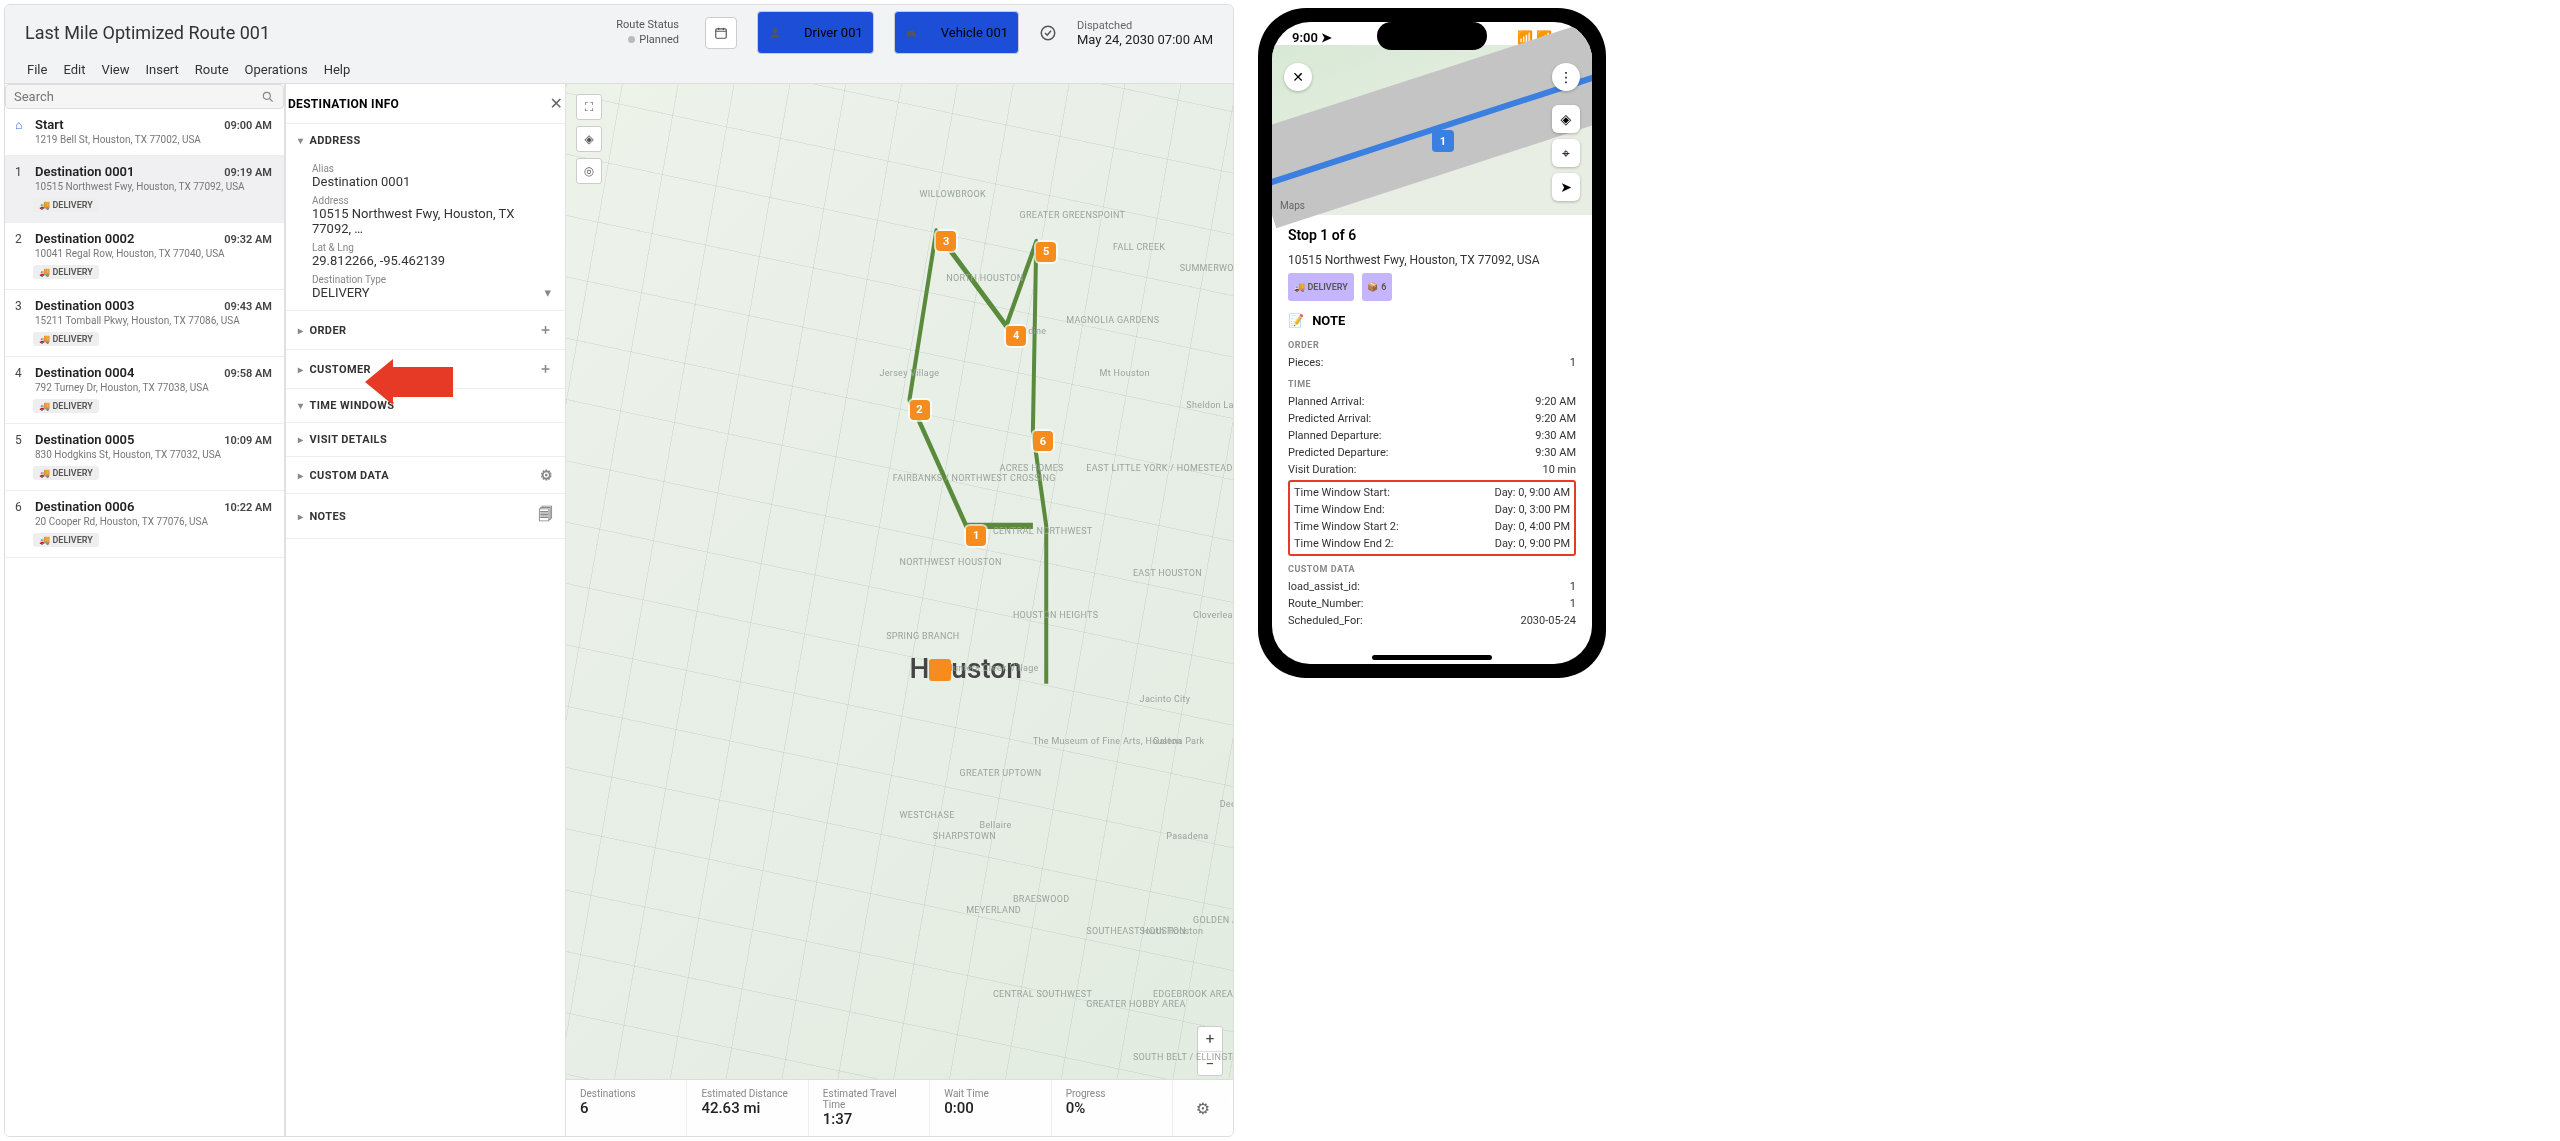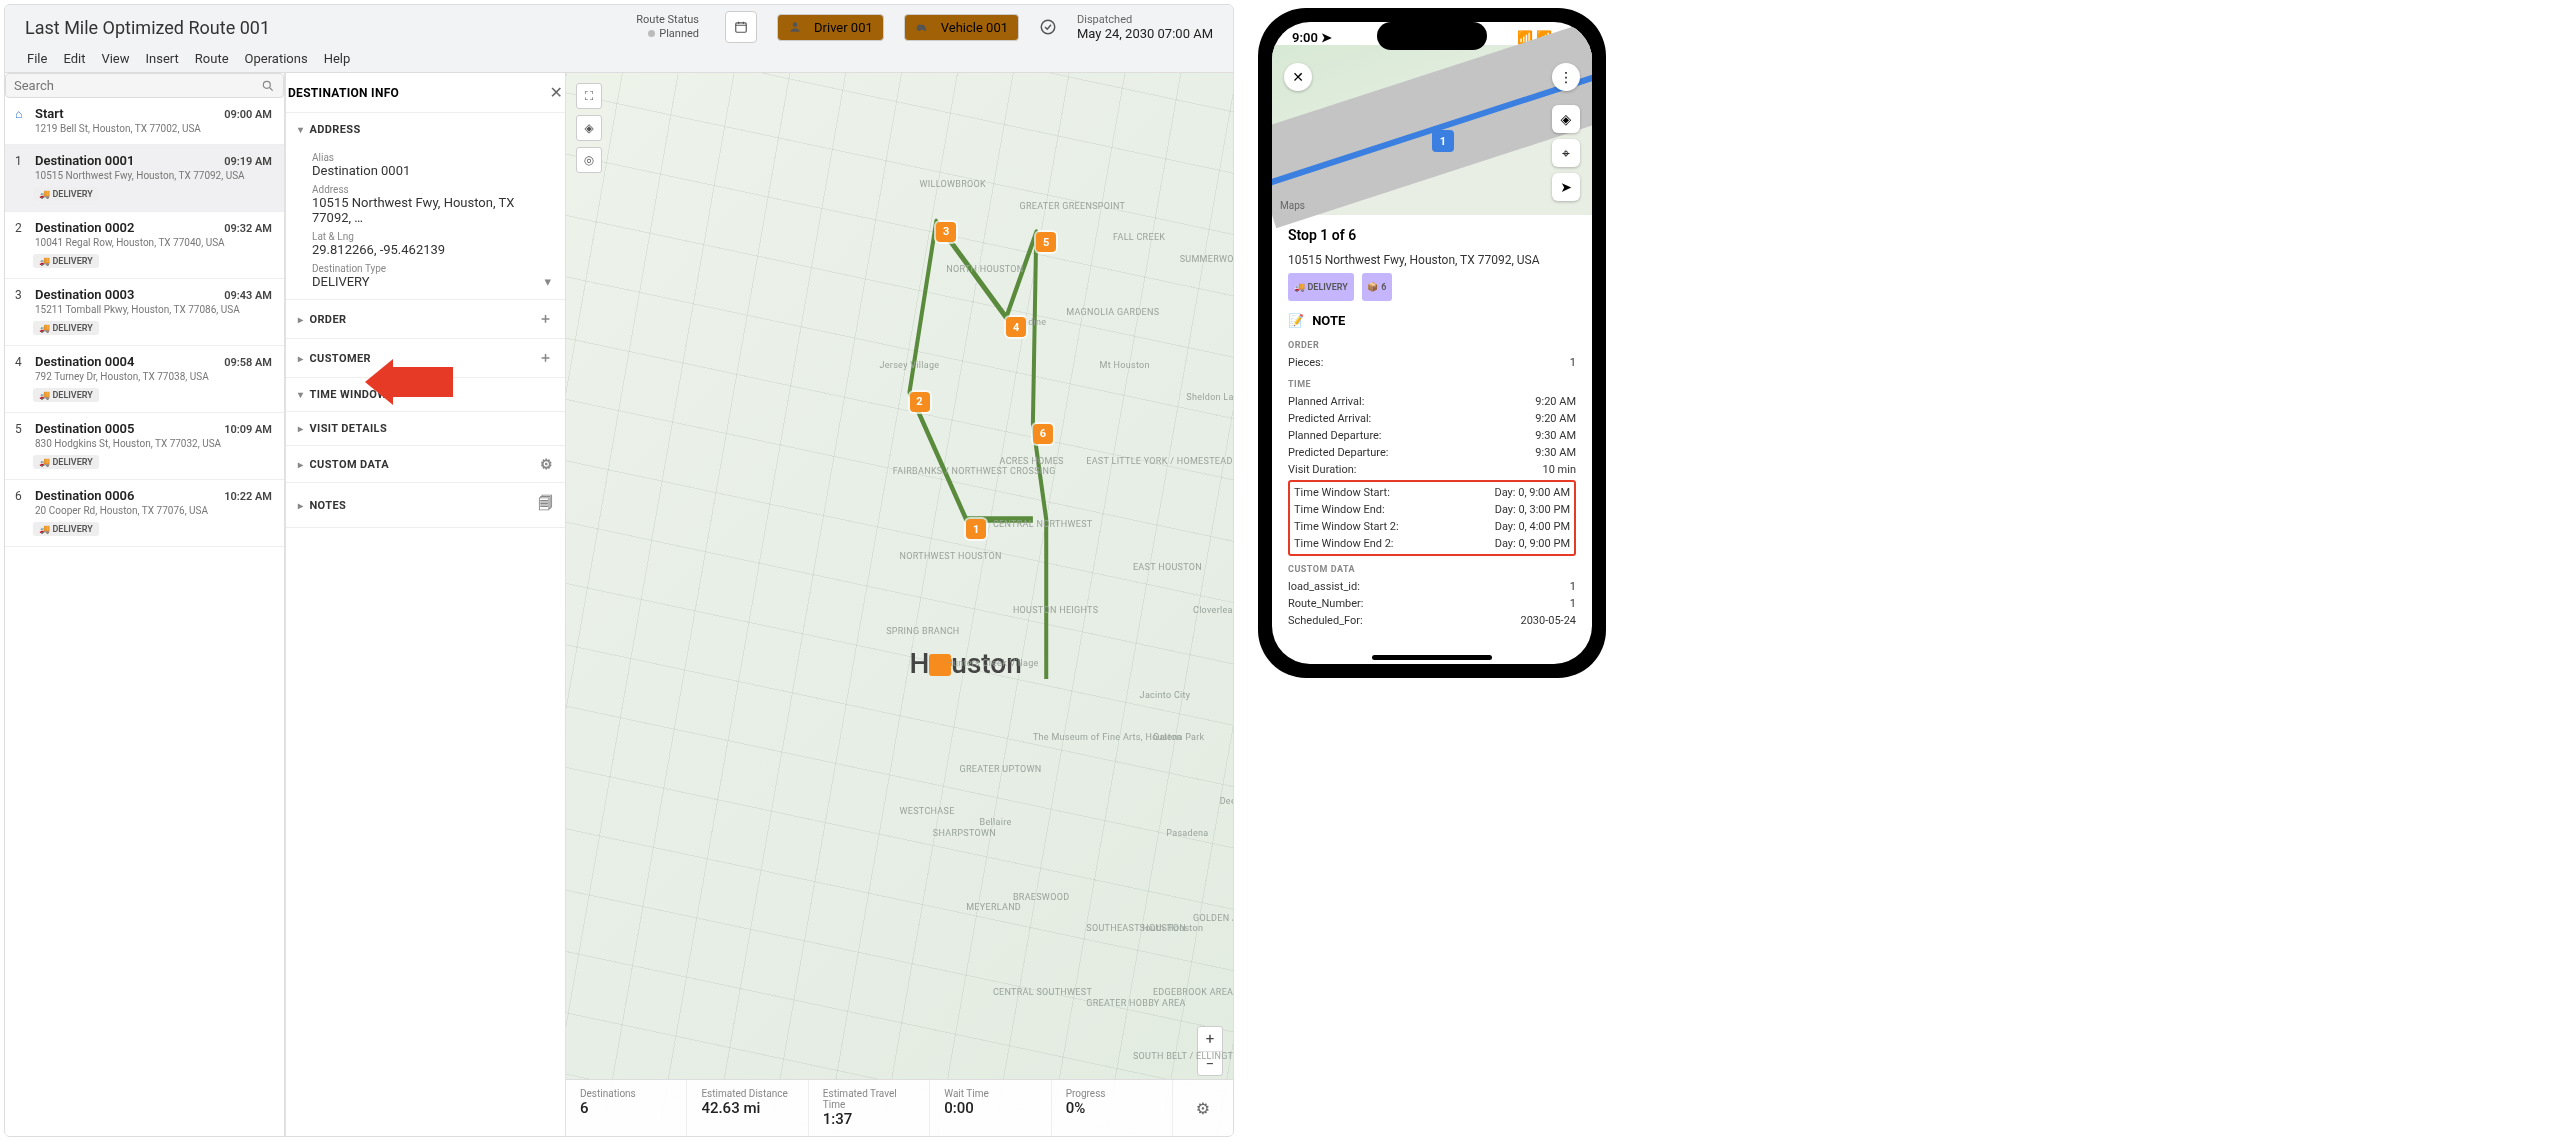--- a/index.html
+++ b/index.html
@@ -4,21 +4,21 @@
 <style>
 * { margin:0; padding:0; box-sizing:border-box; font-family:-apple-system,BlinkMacSystemFont,"Segoe UI",Roboto,Arial,sans-serif; }
 body { background:#fff; display:flex; height:1141px; width:2560px; overflow:hidden; }
 .desktop { flex:0 0 1230px; display:flex; flex-direction:column; border:1px solid #ddd; border-radius:6px; overflow:hidden; margin:4px; background:#f6f6f8; position:relative; }
 .topbar { background:#f2f3f5; border-bottom:1px solid #ddd; padding:6px 20px 0; }
 .titlebar { display:flex; align-items:center; gap:20px; }
 .route-title { font-size:18px; font-weight:400; color:#333; flex:1; }
 .status-block { font-size:11px; text-align:right; color:#555; line-height:1.3; margin-right:6px; }
 .status-block .dot { display:inline-block; width:7px; height:7px; border-radius:50%; background:#bbb; margin-right:4px; }
 .icon-btn { width:32px; height:32px; border:1px solid #ccc; border-radius:4px; background:#fff; display:flex; align-items:center; justify-content:center; cursor:pointer; }
-.pill { display:flex; align-items:center; gap:12px; border:1px solid #ccc; border-radius:4px; background:#a16207; padding:5px 10px; font-size:13px; cursor:pointer; }
+.pill { display:flex; align-items:center; gap:22px; border:1px solid #ccc; border-radius:4px; background:#1d4ed8; padding:13px 10px; font-size:13px; cursor:pointer; }
 .dispatched { font-size:11px; color:#666; text-align:left; }
 .dispatched .big { font-size:13px; color:#222; }
 .menubar { display:flex; gap:16px; padding:8px 2px 6px; font-size:13px; color:#333; }
 .menubar span { cursor:pointer; }
 .workspace { flex:1; display:flex; min-height:0; background:#fff; }
 .sidebar { width:280px; border-right:1px solid #e1e1e1; display:flex; flex-direction:column; background:#fff; }
 .search { display:flex; align-items:center; border:1px solid #ddd; background:#f5f5f5; border-radius:4px; padding:4px 8px; }
 .search input { flex:1; border:none; background:transparent; outline:none; font-size:13px; }
 .stops { flex:1; overflow:auto; }
 .stop { border-bottom:1px solid #eee; padding:8px 12px 10px 10px; position:relative; cursor:pointer; }

